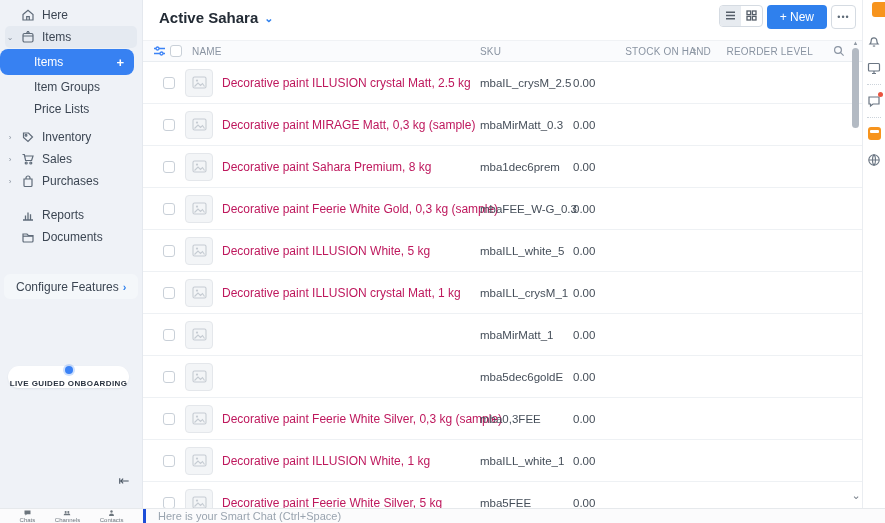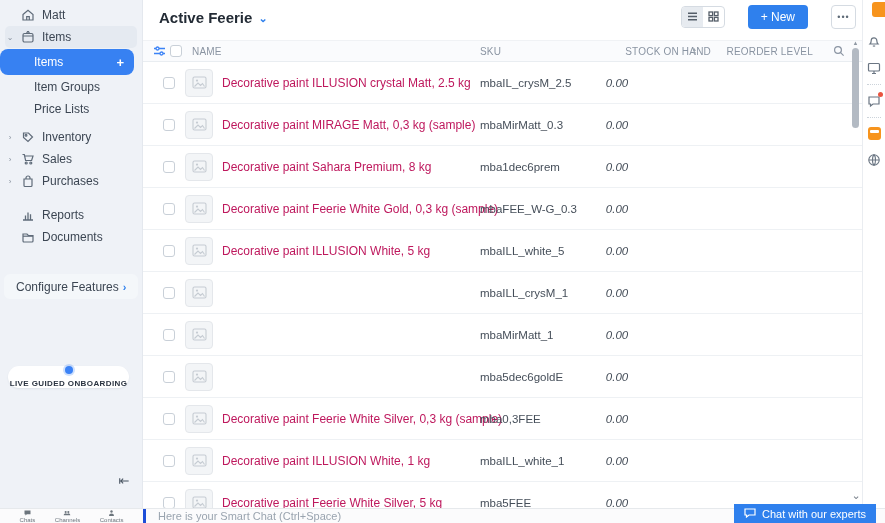--- a/index.html
+++ b/index.html
@@ -43,21 +43,21 @@
   .onboard-dot { width:8px; height:8px; border-radius:50%; background:#3b82f6; box-shadow:0 0 0 2px rgba(59,130,246,.25); flex:0 0 8px; }
   .collapse-btn {
     position:absolute; right:4px; top:468px; width:28px; height:24px; border-radius:5px;
     display:flex; align-items:center; justify-content:center; color:#4a5663; font-size:13px; cursor:pointer;
   }
   
   .main { position:absolute; left:143px; top:0; width:719px; height:508px; background:#fff; overflow:hidden; }
   .topbar { position:absolute; left:0; top:0; right:0; height:34px; display:flex; align-items:center; padding:0 6px 0 16px; }
   .page-title { font-size:15px; font-weight:bold; color:#232b35; cursor:pointer; }
   .title-chev { color:#2f80ed; font-size:11px; font-weight:bold; margin-left:6px; transform:translateY(1px); }
-  .actions { margin-left:auto; display:flex; align-items:center; gap:23px; }
+  .actions { margin-left:auto; display:flex; align-items:flex-start; gap:4px; }
   .view-toggle { display:flex; height:22px; border:1px solid #d5dbe2; border-radius:4px; overflow:hidden; background:#fff; }
   .seg { width:21px; display:flex; align-items:center; justify-content:center; cursor:pointer; color:#555e69; }
   .seg.sel { background:#e7ebf0; }
   .btn-new {
     height:24px; padding:0 13px; background:#2f80ed; color:#fff; border:none; border-radius:4px;
     font-size:12px; font-family:inherit; display:flex; align-items:center; cursor:pointer;
   }
   .btn-more {
     width:25px; height:24px; border:1px solid #d5dbe2; border-radius:4px; background:#fff;
     color:#5f6b78; font-size:9px; letter-spacing:1px; display:flex; align-items:center; justify-content:center; cursor:pointer;
@@ -81,21 +81,21 @@
   .tbody { position:absolute; left:0; right:0; top:62px; bottom:0; overflow:hidden; }
   .row { position:relative; height:42px; border-bottom:1px solid #eef1f4; cursor:pointer; background:#fff; }
   .row > * { position:absolute; top:50%; transform:translateY(-50%); }
   .r-cb { left:20px; }
   .thumb {
     left:42px; width:28px; height:28px; background:#f3f5f7; border:1px solid #e4e7eb; border-radius:4px;
     display:flex; align-items:center; justify-content:center; color:#c6ccd3;
   }
   .iname { left:79px; font-size:12px; color:#be185d; text-decoration:none; white-space:nowrap; }
   .isku { left:337px; font-size:11.5px; color:#454e59; white-space:nowrap; }
-  .istock { left:412px; width:124px; text-align:center; font-size:11.5px; color:#454e59;font-style:italic; }
+  .istock { left:430px; width:124px; text-align:left; font-size:11.5px; color:#454e59; }
   
   .sb-up { position:absolute; left:851px; top:40px; width:9px; text-align:center; font-size:6px; color:#8f98a3; cursor:pointer; }
   .sb-thumb { position:absolute; left:852px; top:48px; width:7px; height:80px; background:#b3bac3; border-radius:4px; cursor:pointer; }
   .sb-down { position:absolute; left:848px; top:489px; width:16px; text-align:center; font-size:11px; color:#7a828c; cursor:pointer; }
   
   .rail {
     position:absolute; left:862px; top:0; width:23px; height:508px; background:#fff;
     border-left:1px solid #eaedf1; display:flex; flex-direction:column; align-items:center; padding-top:2px;
   }
   .rail .ric { color:#6b7683; display:flex; margin-bottom:13px; position:relative; }
@@ -129,21 +129,21 @@
   <div class="sidebar">
     <div class="nav">
       <div class="nav-item">
         <span class="chev"></span>
         <span class="nicon">
           <svg viewBox="0 0 14 14" fill="none" stroke="currentColor" stroke-width="1.2">
               <path d="M2 6.5 7 2.2 12 6.5 V12 H2 Z"></path>
               <path d="M5.7 12 V8.7 h2.6 V12"></path>
             </svg>
         </span>
-        <span>Matt</span>
+        <span>Here</span>
       </div>
       <div class="nav-item parent-active">
         <span class="chev">⌄</span>
         <span class="nicon">
           <svg viewBox="0 0 14 14" fill="none" stroke="currentColor" stroke-width="1.2">
               <rect x="2" y="3.5" width="10" height="8.5" rx="1.5"></rect>
               <path d="M2 6 h10 M5.5 3.5 l1 -1.8 h1 l1 1.8"></path>
             </svg>
         </span>
         <span>Items</span>
@@ -222,21 +222,21 @@
       <span>LIVE GUIDED ONBOARDING</span>
     </div>
 
     <div class="collapse-btn">
       <span>⇤</span>
     </div>
   </div>
 
   <div class="main">
     <div class="topbar">
-      <span class="page-title">Active Feerie</span>
+      <span class="page-title">Active Sahara</span>
       <span class="title-chev">⌄</span>
       <div class="actions">
         <div class="view-toggle">
           <div class="seg sel">
             <span>
               <svg width="11" height="11" viewBox="0 0 11 11" stroke="currentColor" stroke-width="1.4">
                   <path d="M1 2.2 h9 M1 5.5 h9 M1 8.8 h9"></path>
                 </svg>
             </span>
           </div>
@@ -354,20 +354,21 @@
 
   <div class="row">
     <span class="cb r-cb"></span>
     <span class="thumb">
       <svg width="15" height="13" viewBox="0 0 15 13" fill="none" stroke="currentColor" stroke-width="1.1">
               <rect x="1" y="1" width="13" height="11" rx="1.5"></rect>
               <circle cx="5" cy="4.6" r="1.1" fill="currentColor" stroke="none"></circle>
               <path d="M2.5 10.5 l3.5 -3.5 2.5 2.5 2 -2 2 3"></path>
             </svg>
     </span>
+    <a class="iname" href="#">Decorative paint ILLUSION crystal Matt, 1 kg</a>
     <span class="isku">mbaILL_crysM_1</span>
     <span class="istock">0.00</span>
   </div>
 
   <div class="row">
     <span class="cb r-cb"></span>
     <span class="thumb">
       <svg width="15" height="13" viewBox="0 0 15 13" fill="none" stroke="currentColor" stroke-width="1.1">
               <rect x="1" y="1" width="13" height="11" rx="1.5"></rect>
               <circle cx="5" cy="4.6" r="1.1" fill="currentColor" stroke="none"></circle>
@@ -489,22 +490,14 @@
       <span class="dock-item">
         <svg width="9" height="9" viewBox="0 0 9 9" fill="#6c757d">
             <circle cx="4.5" cy="2.3" r="1.8"></circle>
             <path d="M0.8 9 c0 -2.6 2 -3.6 3.7 -3.6 s3.7 1 3.7 3.6 Z"></path>
           </svg>
         <span>Contacts</span>
       </span>
     </div>
     <input class="smart-chat" value="" placeholder="Here is your Smart Chat (Ctrl+Space)" style="">
   </div>
-  <button class="btn-experts">
-    <span>
-      <svg width="12" height="10" viewBox="0 0 12 10" fill="none" stroke="#fff" stroke-width="1.2">
-          <path d="M1 1 h10 v6 H5 l-2.5 2 v-2 H1 Z"></path>
-        </svg>
-    </span>
-    <span>Chat with our experts</span>
-  </button>
 
 </div>
 
 </body></html>

